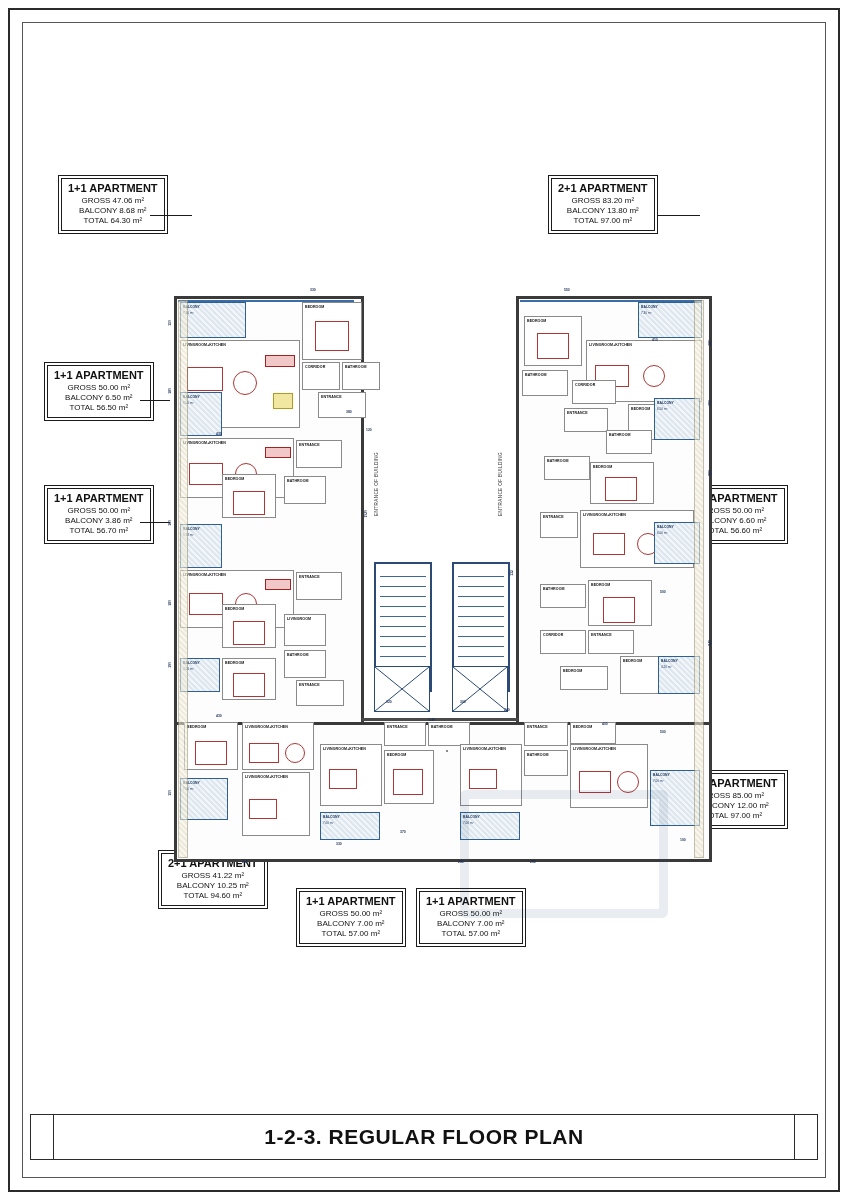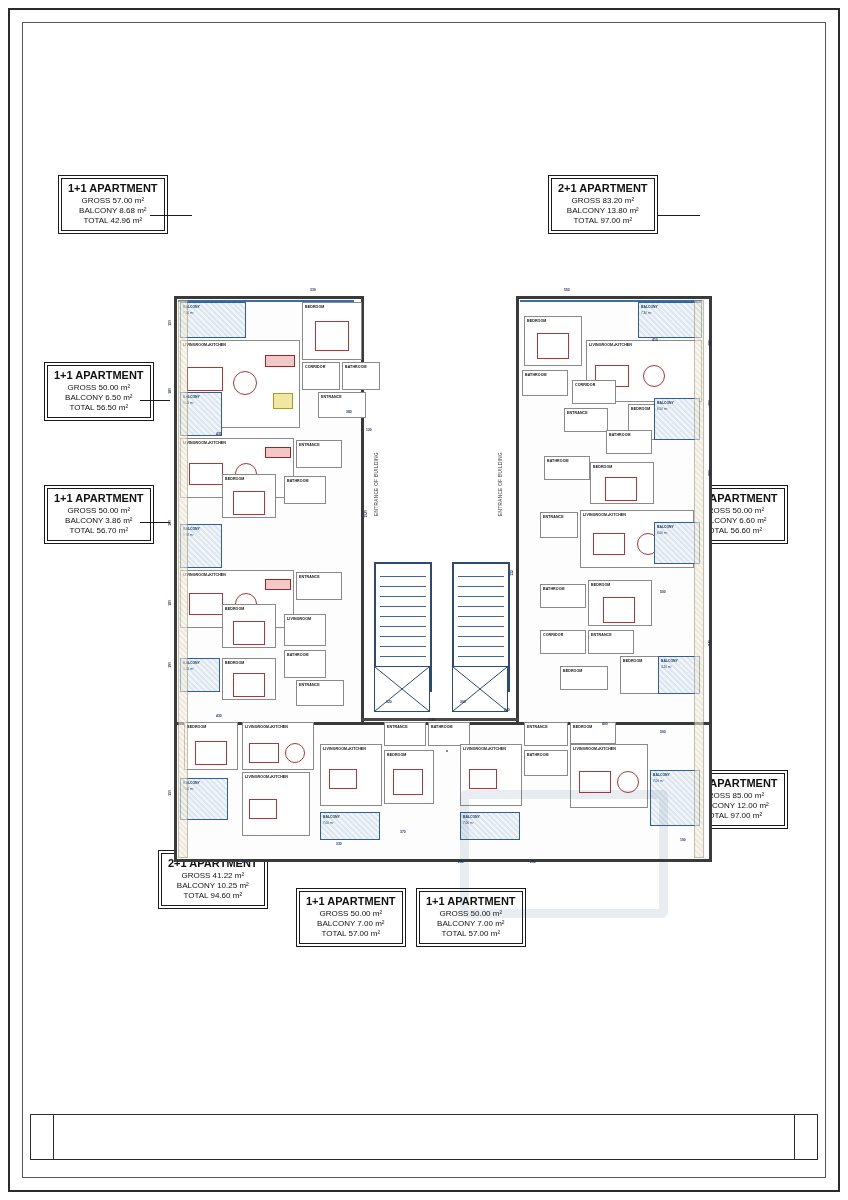--- a/index.html
+++ b/index.html
@@ -115,23 +115,23 @@
 <div class="page">
 
   <div class="frame-outer"></div>
   <div class="frame-inner"></div>
 
   <div class="canvas">
 
     <div class="callout" style="left:18px;top:135px;">
       <div class="inner">
         <div class="hd">1+1 APARTMENT</div>
-        <div class="ln">GROSS 57.00 m²</div>
+        <div class="ln">GROSS 47.06 m²</div>
         <div class="ln">BALCONY 8.68 m²</div>
-        <div class="ln">TOTAL 42.96 m²</div>
+        <div class="ln">TOTAL 64.30 m²</div>
       </div>
     </div>
 
     <div class="callout" style="left:508px;top:135px;">
       <div class="inner">
         <div class="hd">2+1 APARTMENT</div>
         <div class="ln">GROSS 83.20 m²</div>
         <div class="ln">BALCONY 13.80 m²</div>
         <div class="ln">TOTAL 97.00 m²</div>
       </div>
@@ -515,16 +515,17 @@
 
       <div class="axislbl vert" style="left:214px;top:182px;">ENTRANCE OF BUILDING</div>
       <div class="axislbl vert" style="left:338px;top:182px;">ENTRANCE OF BUILDING</div>
 
       <div class="wm"></div>
     </div>
   </div>
 
   <div class="titleband">
     <div class="lcap"></div>
+    <div class="t">1-2-3. REGULAR FLOOR PLAN</div>
     <div class="rcap"></div>
   </div>
 
 </div>
 
 </body></html>

